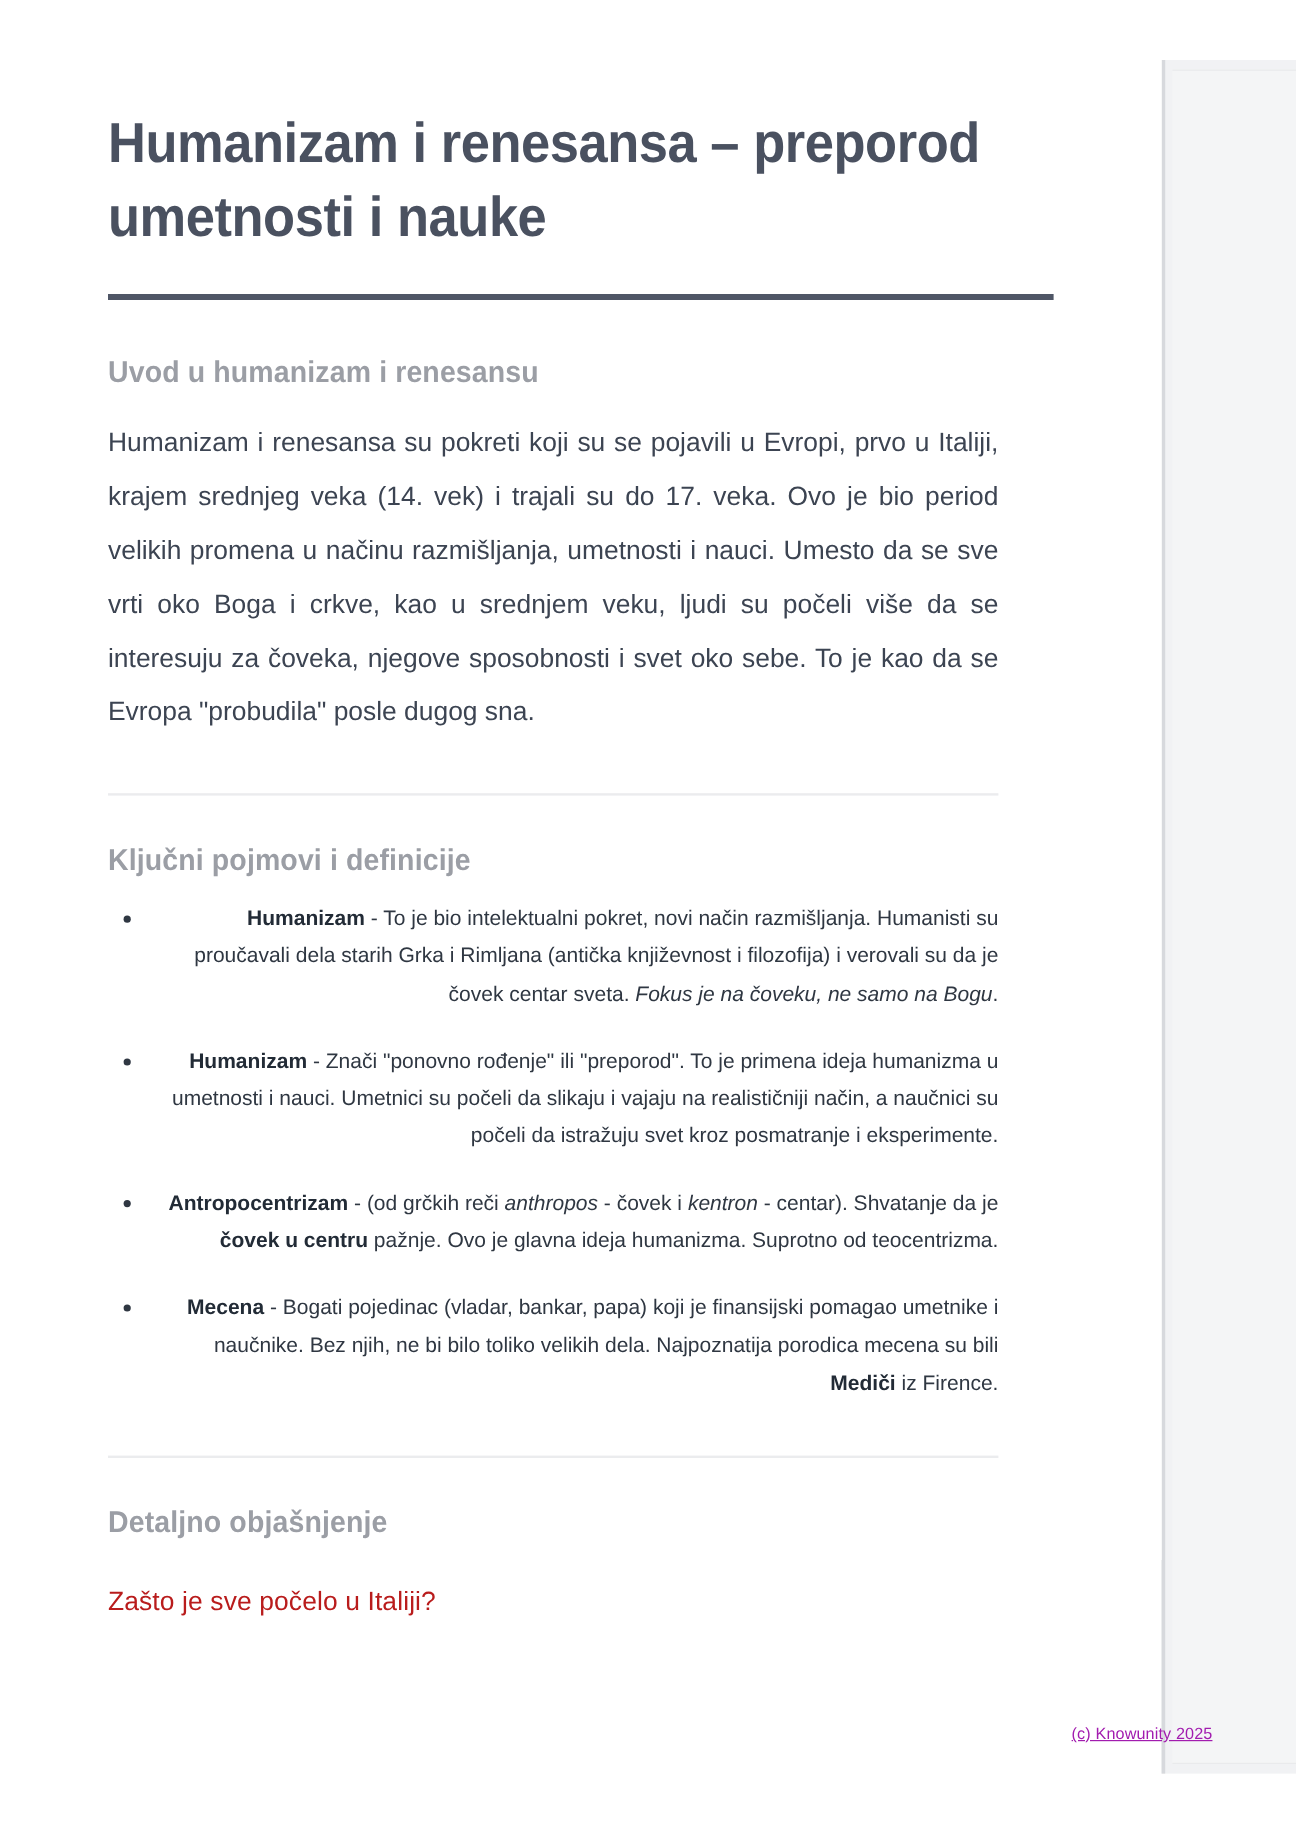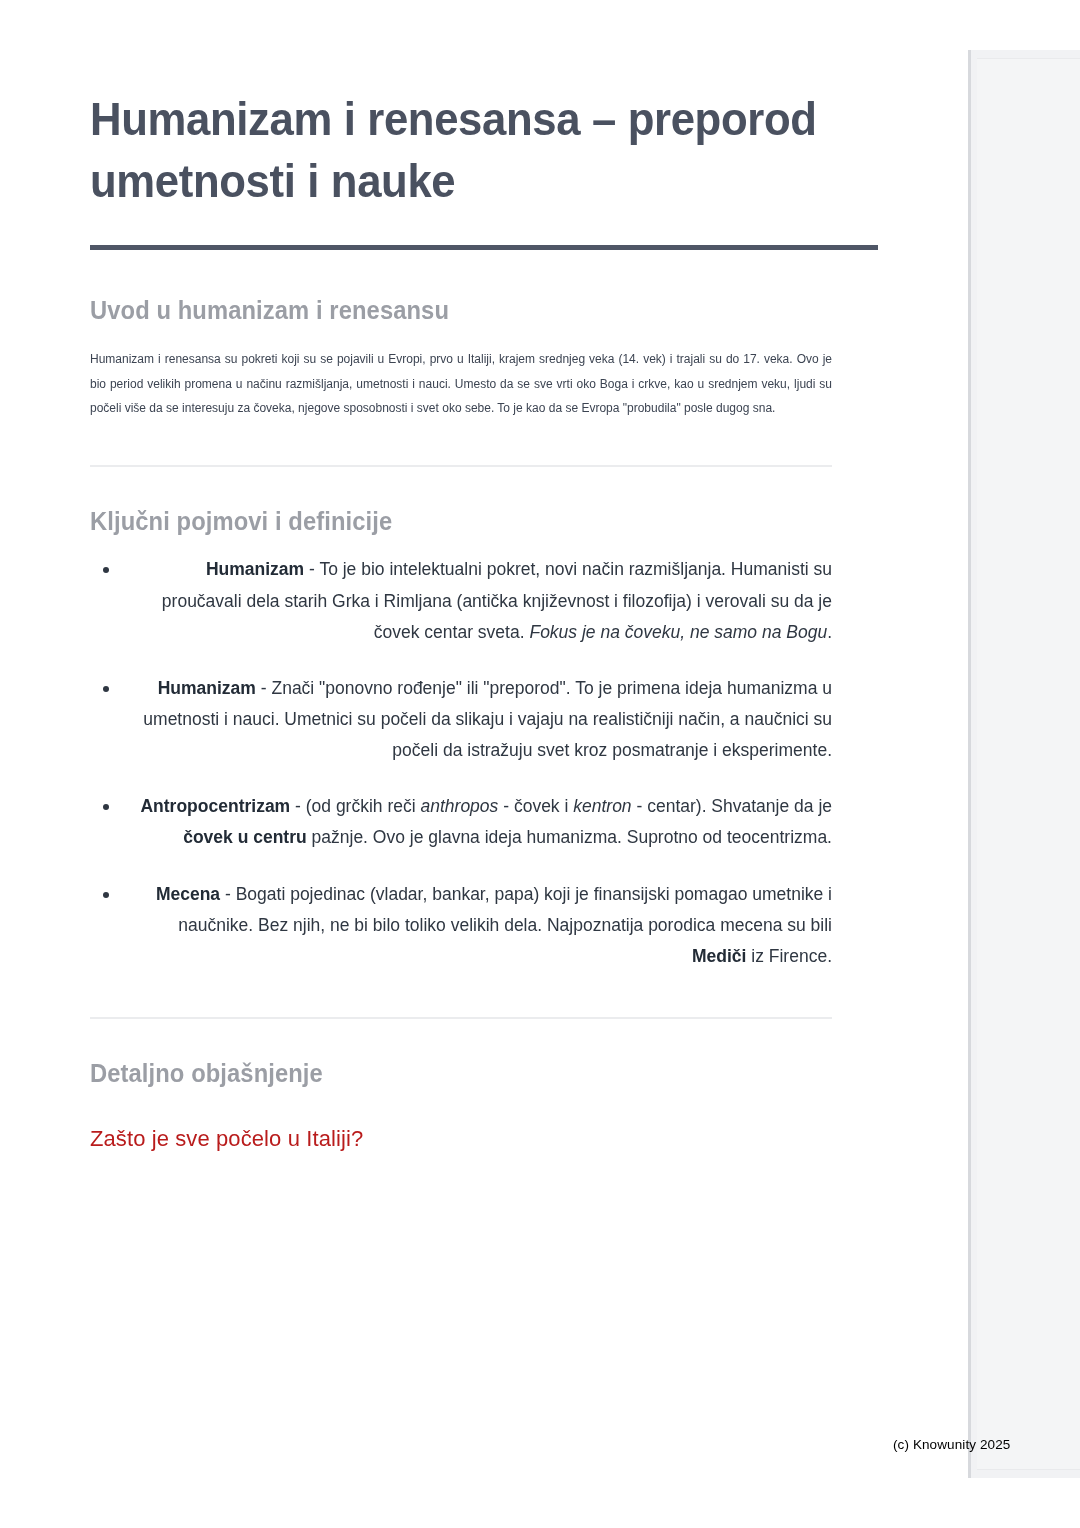--- a/index.html
+++ b/index.html
@@ -93,21 +93,21 @@
     font-size: 22px;
     font-weight: normal;
     letter-spacing: 0.1px;
     color: #b91c1c;
   }
 
   
   .body-p {
     margin: 0;
     padding-top: 22px;
-    font-size: 12px;
+    font-size: 22px;
     line-height: 2.04;
     color: #3c4452;
     text-align: justify;
     max-width: 742px;
   }
 
   
   .rule-light {
     margin-top: 45px;
     height: 2px;
@@ -144,23 +144,24 @@
   }
   .term-list b { font-weight: bold; color: #222b36; }
   .term-list i { font-style: italic; }
 
   
   #watermark {
     position: absolute;
     top: 1437px;
     left: 893px;
     font-size: 13.5px;
-    color: #000000;
+    color: #a21caf;
     white-space: nowrap;
     letter-spacing: 0.1px;
+    text-decoration: underline;
   }
 </style>
 </head>
 <body>
 
 <div id="page-strip">
   <div id="page-strip-inner"></div>
 </div>
 
 <div id="sheet">

